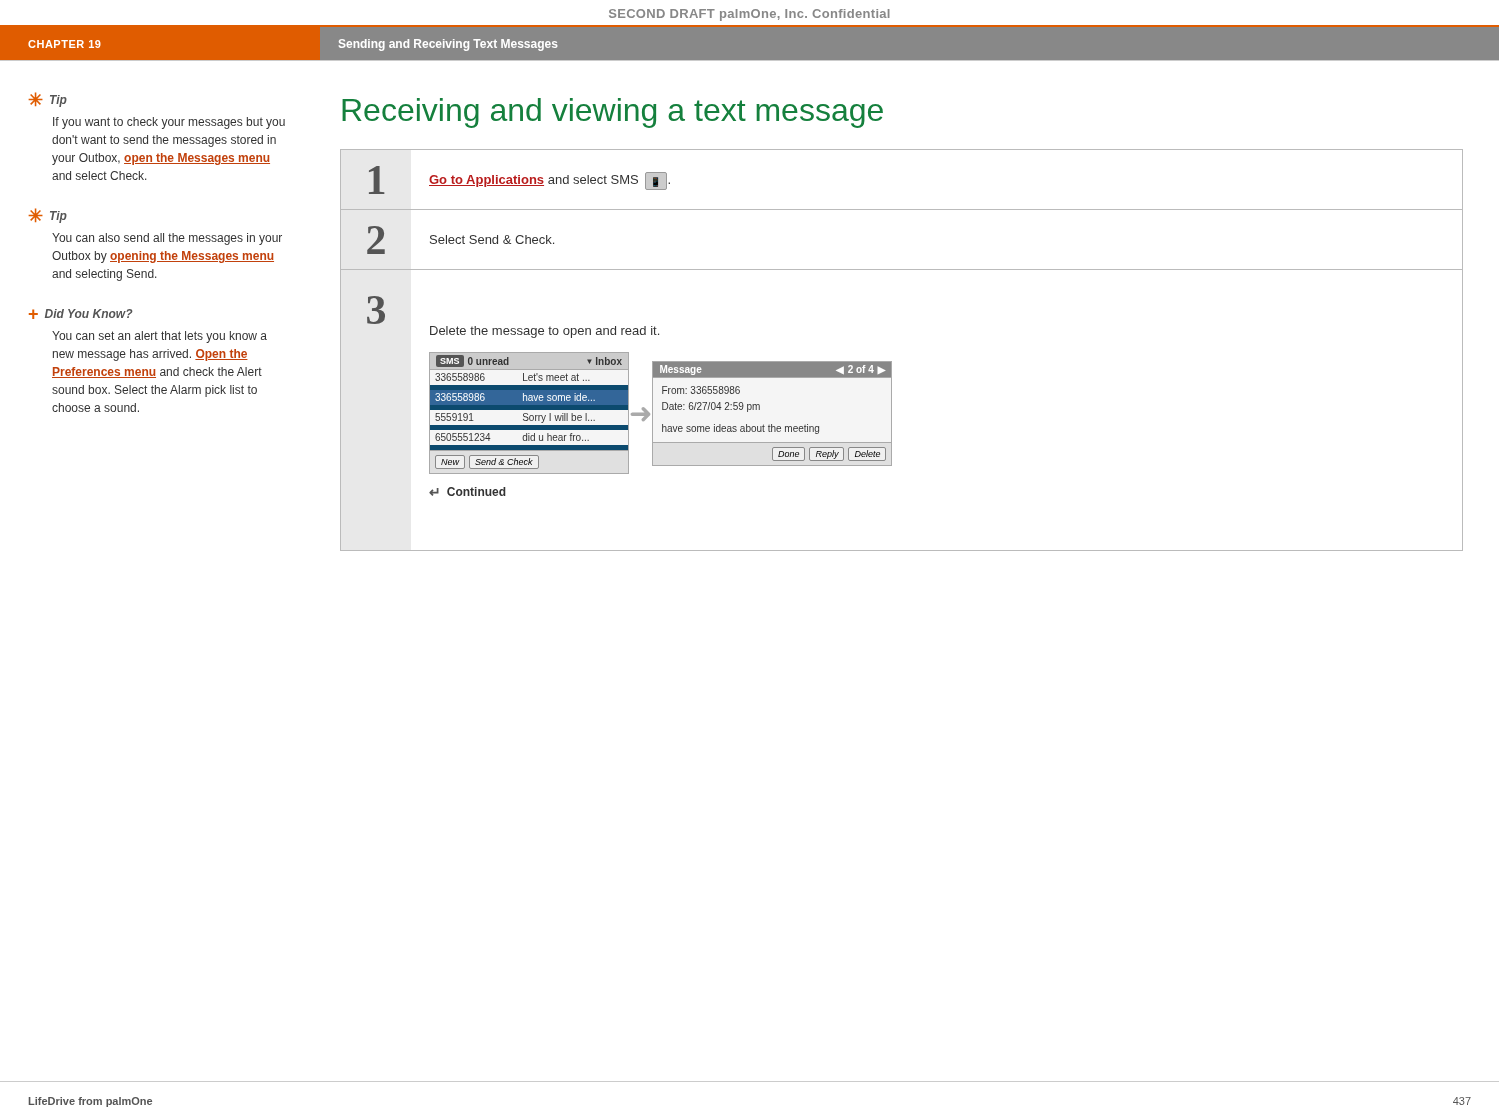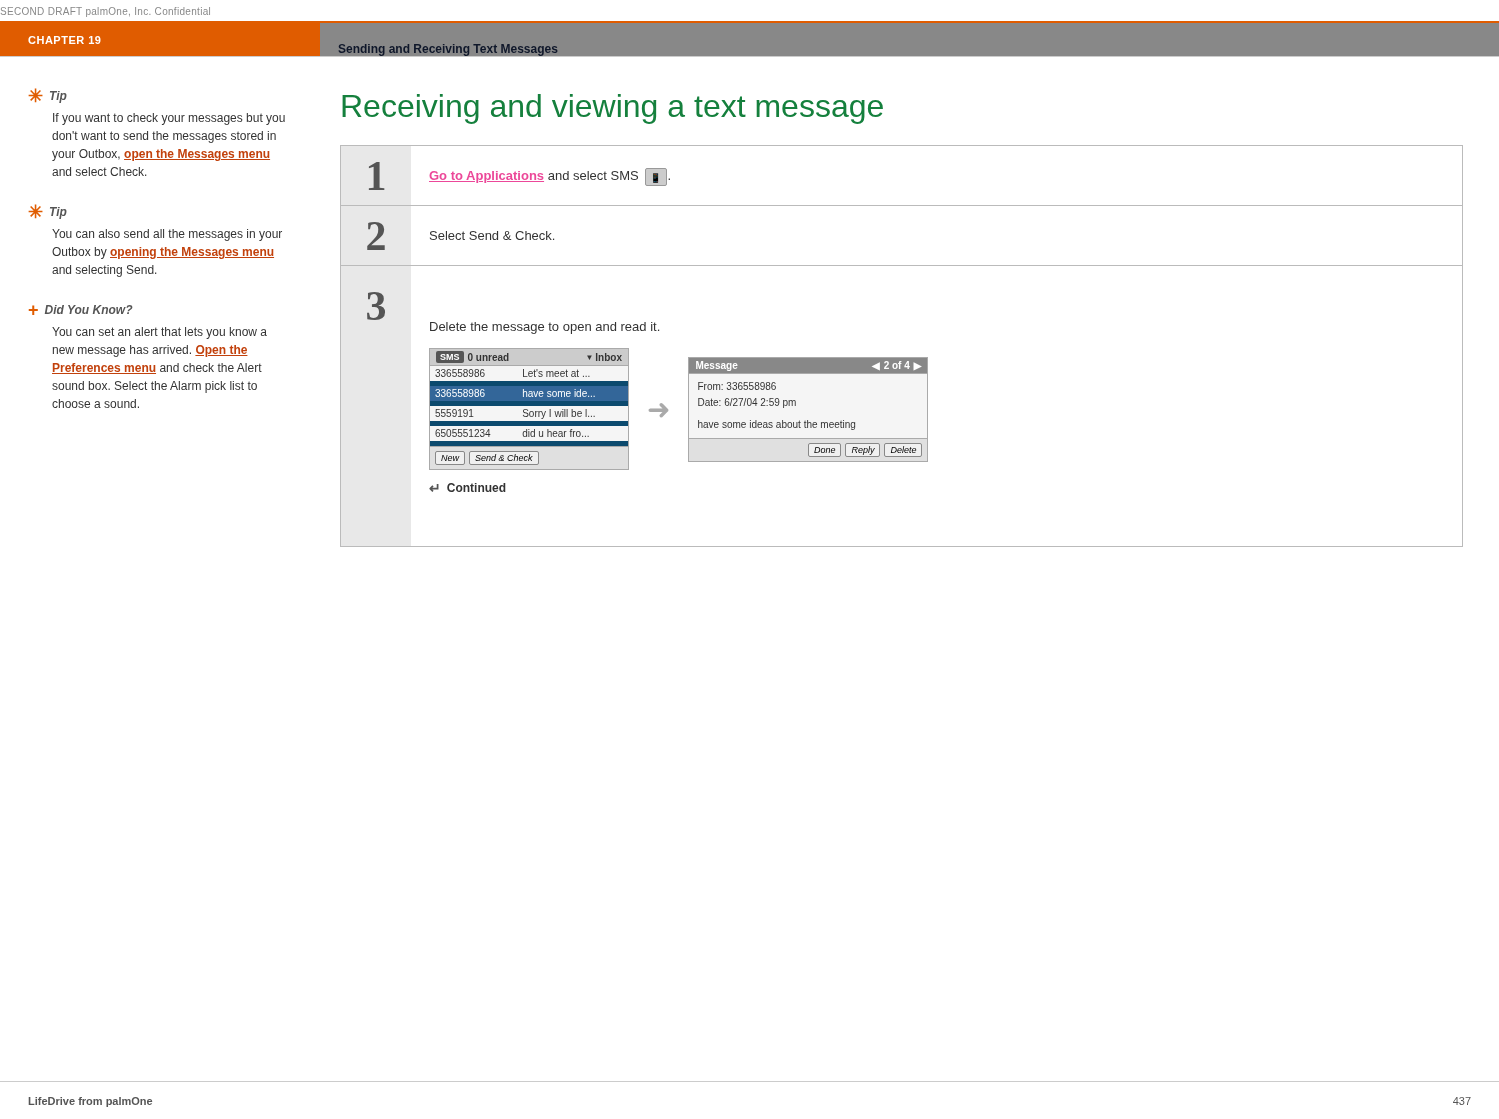--- a/index.html
+++ b/index.html
@@ -8,25 +8,26 @@
       height: 1119px;
       background: #ffffff;
       font-family: Arial, Helvetica, sans-serif;
       font-size: 13px;
       color: #333;
       overflow: hidden;
     }
 
     
     .watermark {
-      text-align: left;
-      font-size: 10px;
+      text-align: center;
+      font-size: 13px;
       color: #888;
       padding: 6px 0 4px 0;
       letter-spacing: 0.3px;
+      font-weight: bold;
     }
 
     
     .header-bar {
       display: flex;
       height: 36px;
       border-top: 2px solid #e05c00;
       border-bottom: 1px solid #ccc;
     }
     .header-chapter {
@@ -35,26 +36,26 @@
       font-size: 11px;
       font-weight: bold;
       width: 320px;
       display: flex;
       align-items: center;
       padding-left: 28px;
       letter-spacing: 0.5px;
     }
     .header-title {
       background: #888;
-      color: #0f172a;
+      color: #ffffff;
       font-size: 12px;
       font-weight: bold;
       flex: 1;
       display: flex;
-      align-items: flex-end;
+      align-items: center;
       padding-left: 18px;
     }
 
     
     .main-content {
       display: flex;
       padding: 30px 0 0 0;
       height: calc(1119px - 100px);
     }
 
@@ -161,21 +162,21 @@
       display: flex;
       flex-direction: column;
       justify-content: center;
     }
     .step-text {
       font-size: 13px;
       color: #333;
       line-height: 1.5;
     }
     .step-text a, .step-link {
-      color: #ec4899;
+      color: #b91c1c;
       font-weight: bold;
       text-decoration: underline;
     }
 
     
     .sms-icon {
       display: inline-block;
       width: 22px;
       height: 18px;
       background: #ccc;
@@ -187,21 +188,20 @@
       font-size: 9px;
       text-align: center;
       line-height: 18px;
       color: #555;
     }
 
     
     .step3-content {
       display: flex;
       align-items: center;
-      gap: 18px;
       margin-top: 12px;
     }
     .screenshot-box {
       border: 1.5px solid #aaa;
       background: #f5f5f5;
       width: 200px;
     }
     .screenshot-titlebar {
       background: #ccc;
       display: flex;

